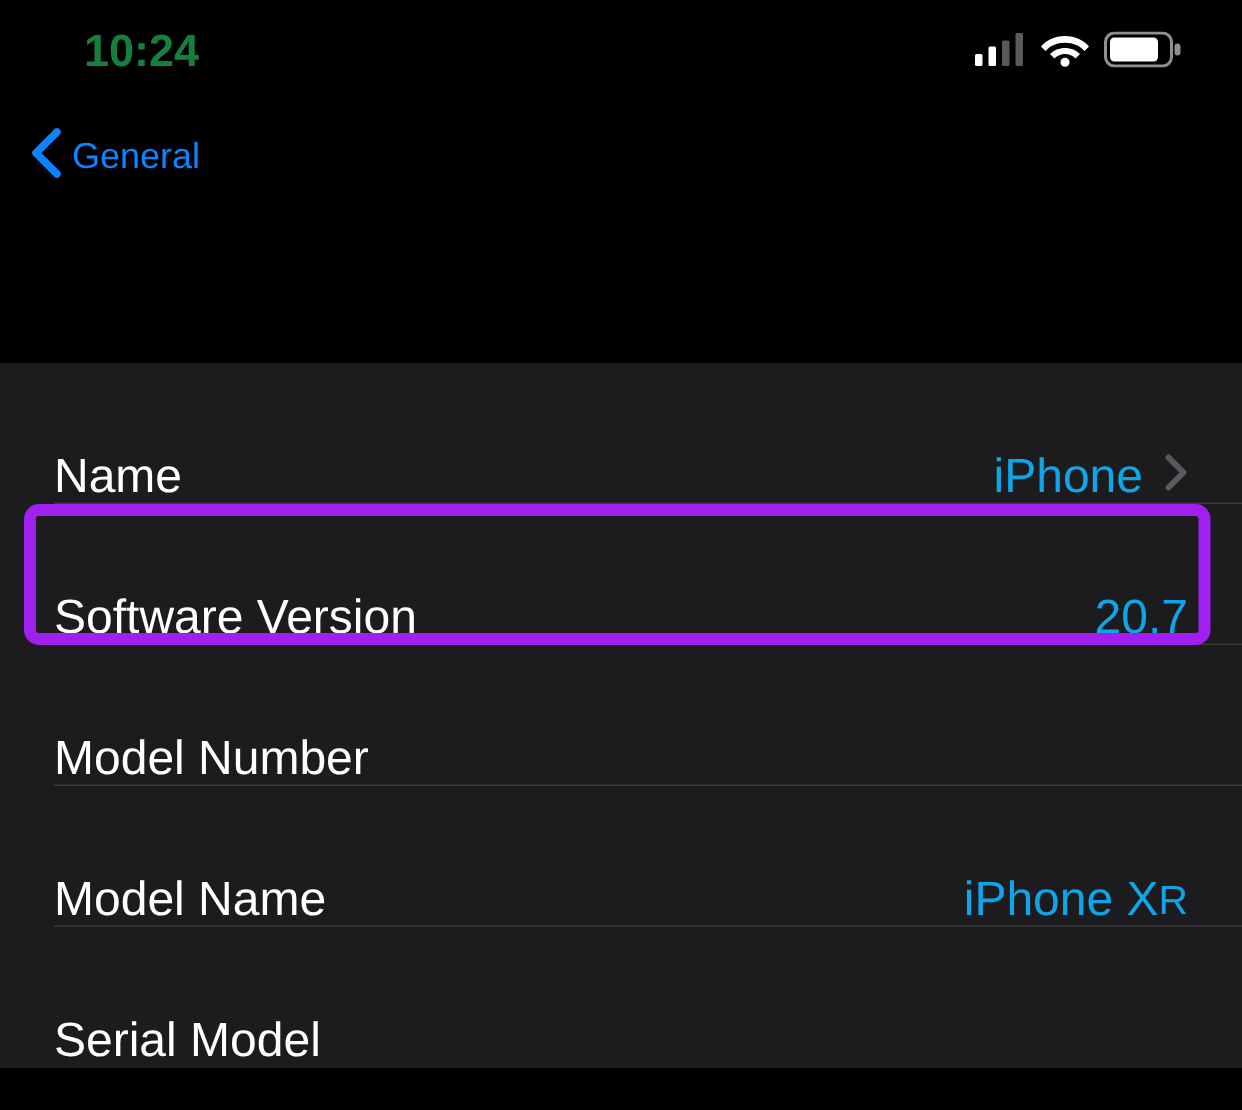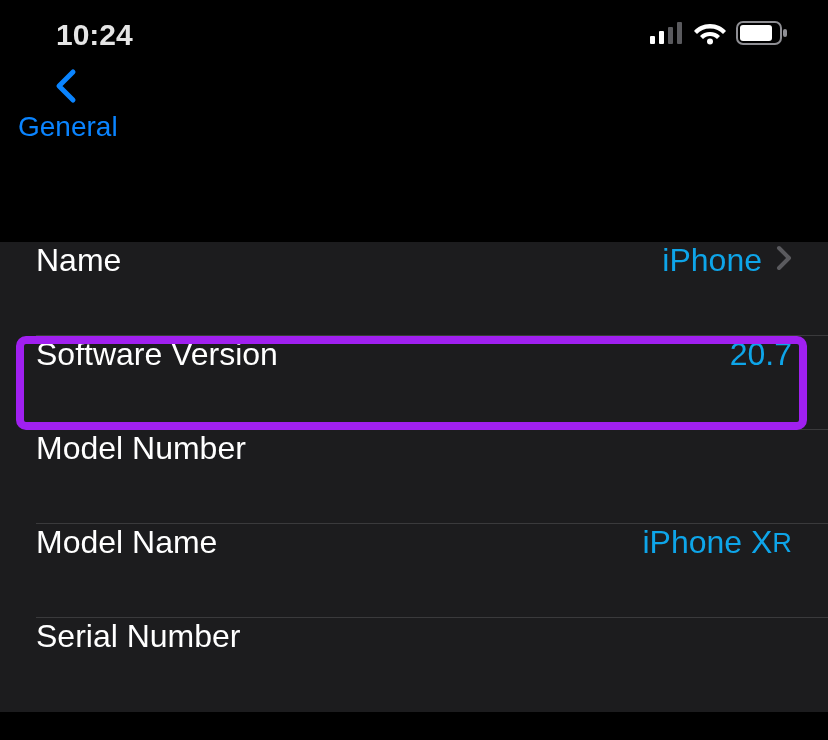--- a/index.html
+++ b/index.html
@@ -18,42 +18,41 @@
     .status-bar {
       height: 70px;
       display: flex;
       justify-content: space-between;
       align-items: center;
       padding: 0 40px 0 56px;
     }
     .status-time {
       font-size: 30px;
       font-weight: 600;
-      color: #e5e5e5;
+      color: #15803d;
     }
     .status-icons {
       display: flex;
       align-items: center;
       gap: 10px;
     }
     .nav-bar {
       height: 70px;
       display: flex;
       align-items: center;
       position: relative;
       padding: 0 18px;
       margin-bottom: 28px;
     }
     .back-button {
       display: flex;
       align-items: center;
       color: #0a84ff;
-      font-size: 28px;
+      font-size: 24px;
       cursor: pointer;
-      flex-direction: column;
     }
     .back-chevron {
       margin-right: 6px;
     }
     .nav-title {
       position: absolute;
       left: 50%;
       transform: translateX(-50%);
       font-size: 32px;
       font-weight: 600;
@@ -62,21 +61,21 @@
     .spacer {
       height: 74px;
       background: #000;
     }
     .list {
       background: #1c1c1e;
     }
     .row {
       display: flex;
       justify-content: space-between;
-      align-items: flex-start;
+      align-items: flex-end;
       padding: 0 36px;
       height: 94px;
       position: relative;
     }
     .row-divider {
       position: absolute;
       bottom: 0;
       left: 36px;
       right: 0;
       height: 1px;
@@ -195,19 +194,19 @@
   <div class="row">
     <div class="row-label">Model Name</div>
     <div class="row-value">
       <span>iPhone X</span>
         <span class="small-caps">R</span>
     </div>
     <div class="row-divider"></div>
   </div>
 
   <div class="row">
-    <div class="row-label">Serial Number</div>
+    <div class="row-label">Serial Model</div>
     <div class="row-value"></div>
   </div>
 
 </div>
 
 <div class="bottom-black"></div>
 
 </body></html>

